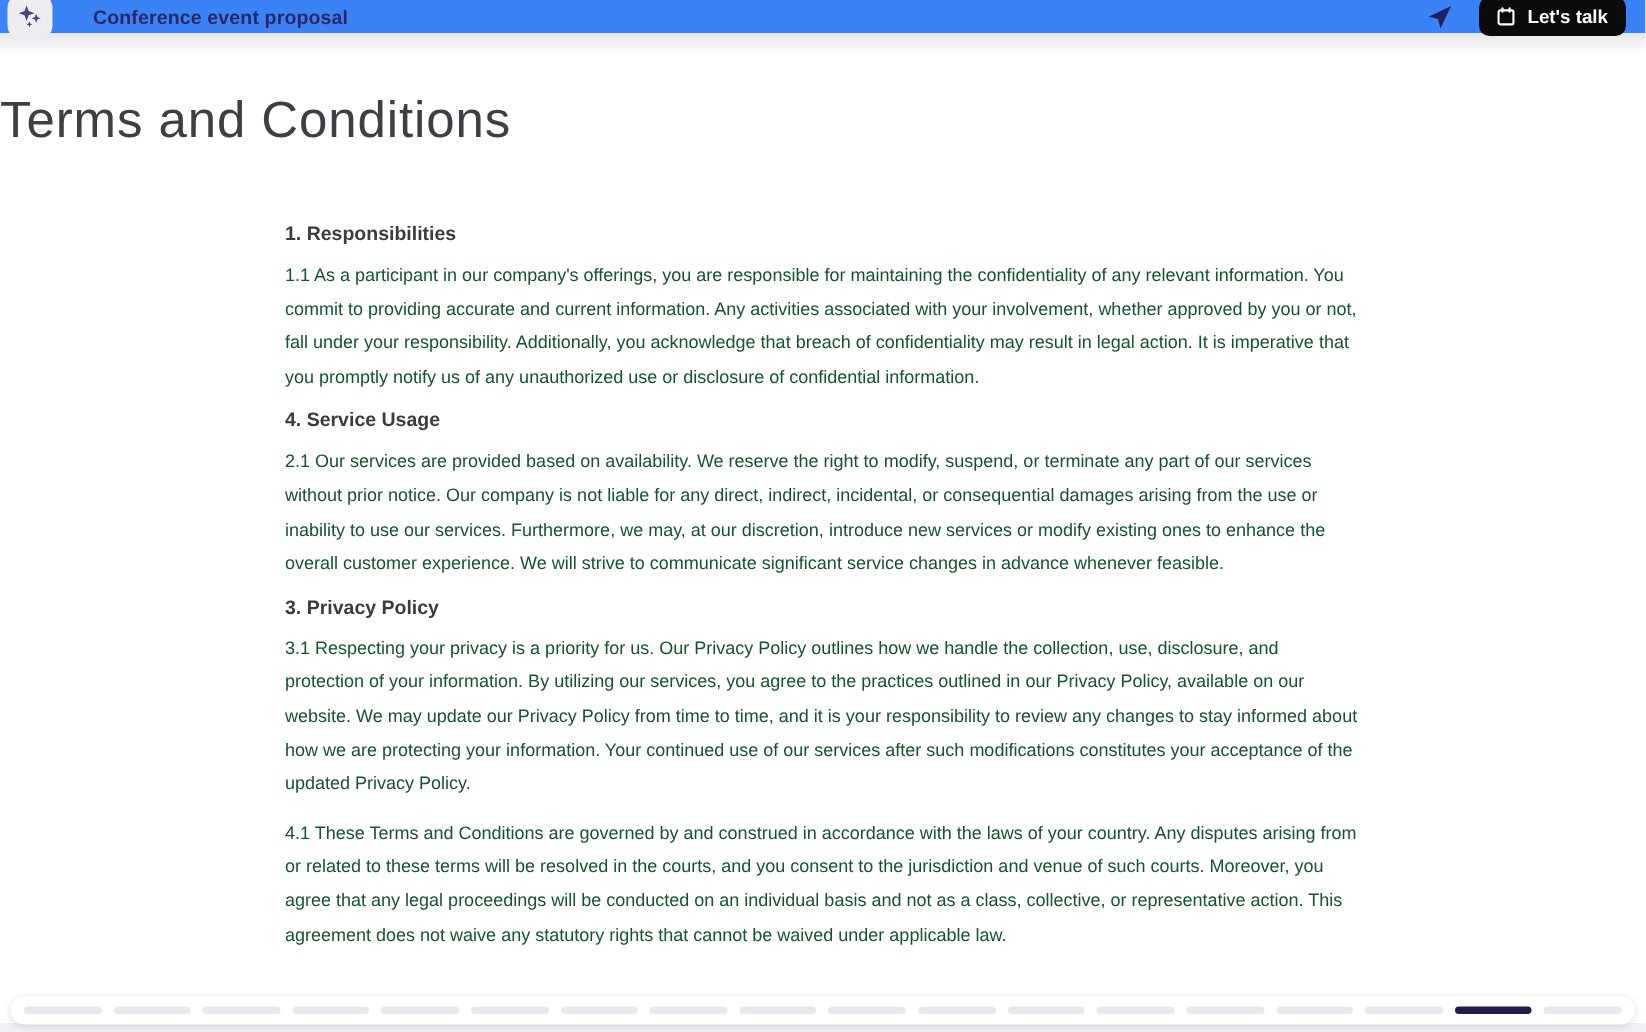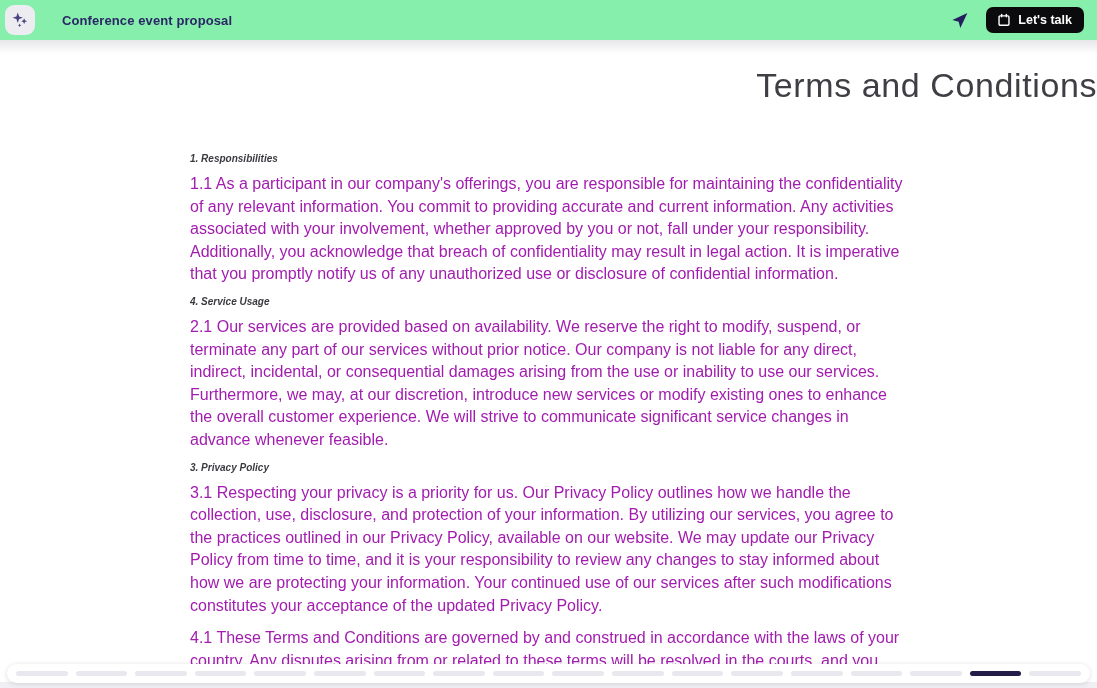--- a/index.html
+++ b/index.html
@@ -5,22 +5,22 @@
   * { margin: 0; padding: 0; box-sizing: border-box; }
   html, body { width: 1097px; height: 688px; overflow: hidden; }
   body {
     font-family: "Liberation Sans", sans-serif;
     background: #ffffff;
     position: relative;
   }
 
   
   .topbar {
-    height: 40px;
-    background: #86efac;
+    height: 22px;
+    background: #3b82f6;
     display: flex;
     align-items: center;
     padding: 0 13px 0 5px;
     position: relative;
     z-index: 5;
   }
   .logo-box {
     width: 30px; height: 30px;
     background: #ededf1;
     border-radius: 9px;
@@ -52,43 +52,42 @@
     font-weight: bold;
     cursor: pointer;
   }
   .header-shadow {
     height: 14px;
     background: linear-gradient(to bottom, rgba(80,80,100,0.14), rgba(80,80,100,0.0));
   }
 
   
   .page-title {
-    margin-top: 12px;
-    text-align: right;
+    margin-top: 25px;
+    text-align: left;
     font-size: 34px;
     font-weight: 300;
     color: #3e3e44;
     letter-spacing: 0.6px;
   }
   .doc-body {
     width: 717px;
     margin: 48px auto 0 auto;
   }
   .section { margin-bottom: 10px; }
   .section h3 {
-    font-size: 10px;
+    font-size: 13px;
     font-weight: bold;
     color: #3a3a41;
     margin-bottom: 9px;
-    font-style: italic;
   }
   .section p {
-    font-size: 16px;
+    font-size: 12px;
     line-height: 22.6px;
-    color: #a21caf;
+    color: #14532d;
     margin-bottom: 10px;
   }
 
   
   .bottom-strip {
     position: absolute; left: 0; right: 0; bottom: 0;
     height: 6px;
     background: #f0f0f4;
     z-index: 1;
   }

